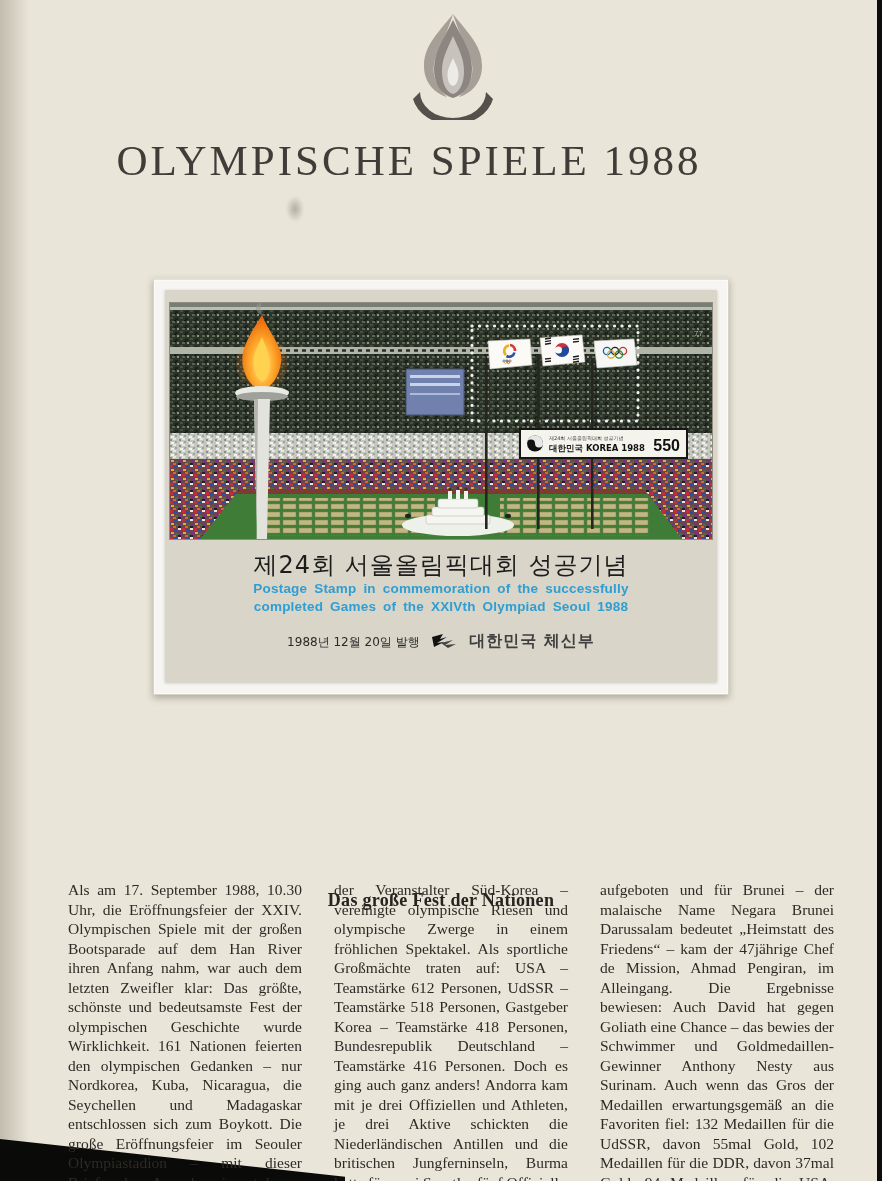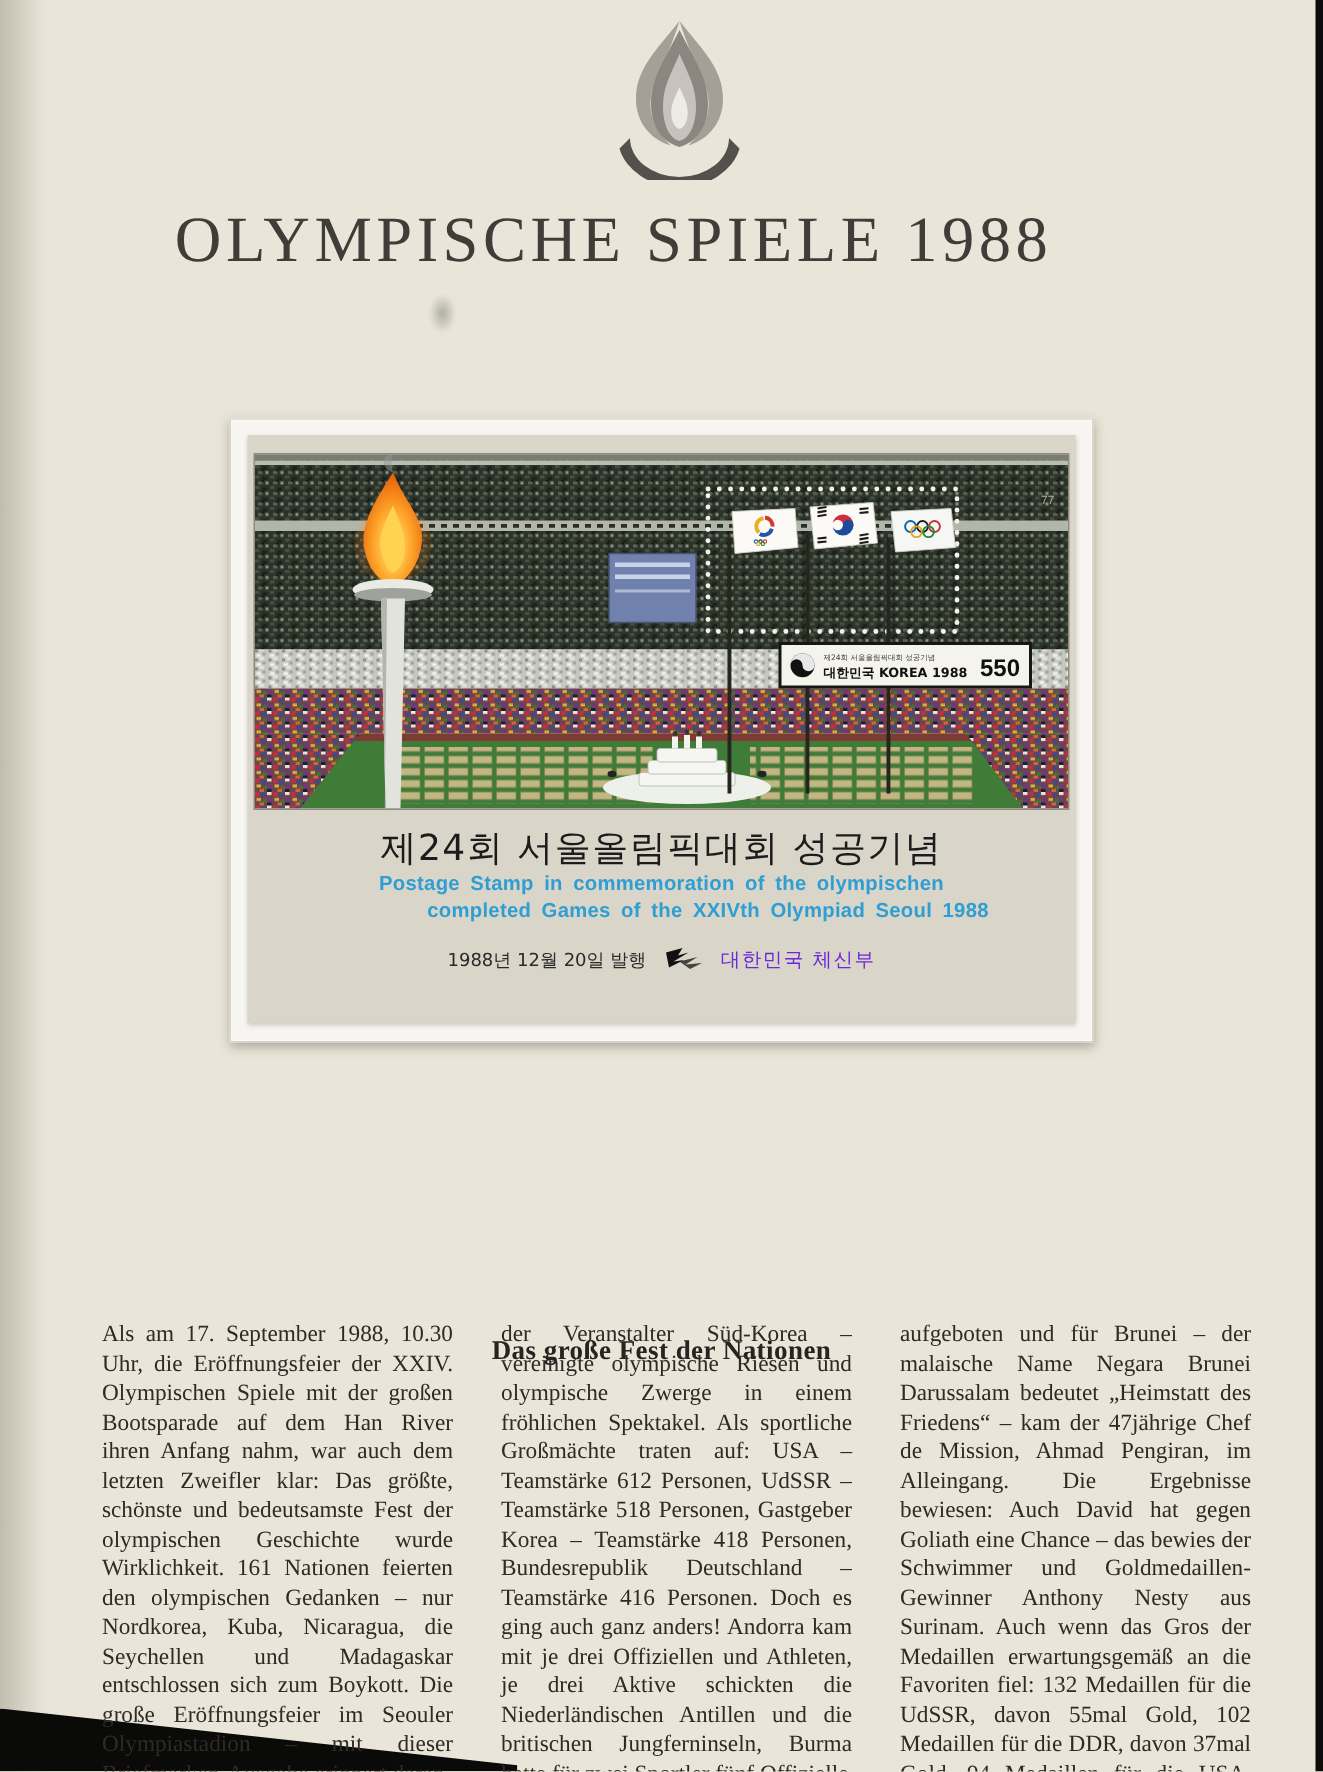--- a/index.html
+++ b/index.html
@@ -33,21 +33,21 @@
     outline:1px solid #8f8b80;}
   .sheet-title-ko{position:absolute;left:0;top:259px;width:552px;text-align:center;
     font-size:24px;color:#1c1c1c;letter-spacing:1px;font-family:"DejaVu Sans",sans-serif;font-weight:400;}
   .sheet-cap{position:absolute;left:0;width:552px;text-align:center;
     font-family:"Liberation Sans", sans-serif;font-weight:700;font-size:13.5px;
     letter-spacing:.2px;word-spacing:3px;}
   .cap1{top:291px;}
   .cap2{top:309px;}
   .issue-line{position:absolute;left:0;top:341px;width:552px;text-align:center;
     font-family:"DejaVu Sans",sans-serif;font-size:12px;color:#2a2a2a;}
-  .issue-line .authority{font-weight:400;font-size:13px;color:#6d28d9;letter-spacing:1px;}
+  .issue-line .authority{font-weight:700;font-size:16px;color:#404040;letter-spacing:1px;}
   .postmark{display:inline-block;vertical-align:middle;margin:0 8px;}
 
   
   .article-heading{position:absolute;left:0;top:890px;width:882px;text-align:center;
     font-size:18px;font-weight:700;color:#262320;letter-spacing:.3px;}
   .columns{position:absolute;left:68px;top:880px;width:770px;display:flex;gap:32px;}
   .col{width:234px;font-size:15.5px;line-height:1.26;color:#2e2a26;
     text-align:justify;text-justify:inter-word;}
 </style>
 </head>
@@ -221,22 +221,22 @@
         <rect x="0" y="0" width="167" height="29" fill="#f4f3ec" stroke="#161616" stroke-width="2"></rect>
         <circle cx="15" cy="14.5" r="8" fill="#111"></circle>
         <path d="M7 14.5 a8 8 0 0 1 16 0 a4 4 0 0 1 -8 0 a4 4 0 0 0 -8 0 Z" fill="#fff" opacity="0.9"></path>
         <text x="29" y="11" font-size="5" fill="#3a3a3a" font-family="DejaVu Sans, sans-serif">제24회 서울올림픽대회 성공기념</text>
         <text x="29" y="22" font-size="8.5" font-weight="bold" fill="#101010" font-family="DejaVu Sans, sans-serif">대한민국 KOREA 1988</text>
         <text x="160" y="21.5" font-size="16" font-weight="bold" fill="#101010" text-anchor="end" font-family="Liberation Sans, sans-serif">550</text>
       </g>
     </svg>
 
     <div class="sheet-title-ko">제24회 서울올림픽대회 성공기념</div>
-    <div class="sheet-cap cap1" style="color:#2f9ed2;">Postage Stamp in commemoration of the olympischen</div>
-    <div class="sheet-cap cap2" style="color:#2f9ed2;padding-left:31px;">completed Games of the XXIVth Olympiad Seoul 1988</div>
+    <div class="sheet-cap cap1" style="color:#2f9ed2;">Postage Stamp in commemoration of the successfully</div>
+    <div class="sheet-cap cap2" style="color:#2f9ed2;">completed Games of the XXIVth Olympiad Seoul 1988</div>
 
     <div class="issue-line">
       <span>1988년 12월 20일 발행</span>
       <span class="postmark">
         <svg width="26" height="14" viewBox="0 0 26 14">
           <polygon points="1,3 12,0 9,5 16,3 6,9 13,8 3,13" fill="#111"></polygon>
           <polygon points="10,9 22,6 14,11 25,10 17,14" fill="#111" opacity="0.75"></polygon>
         </svg>
       </span>
       <span class="authority">대한민국 체신부</span>

